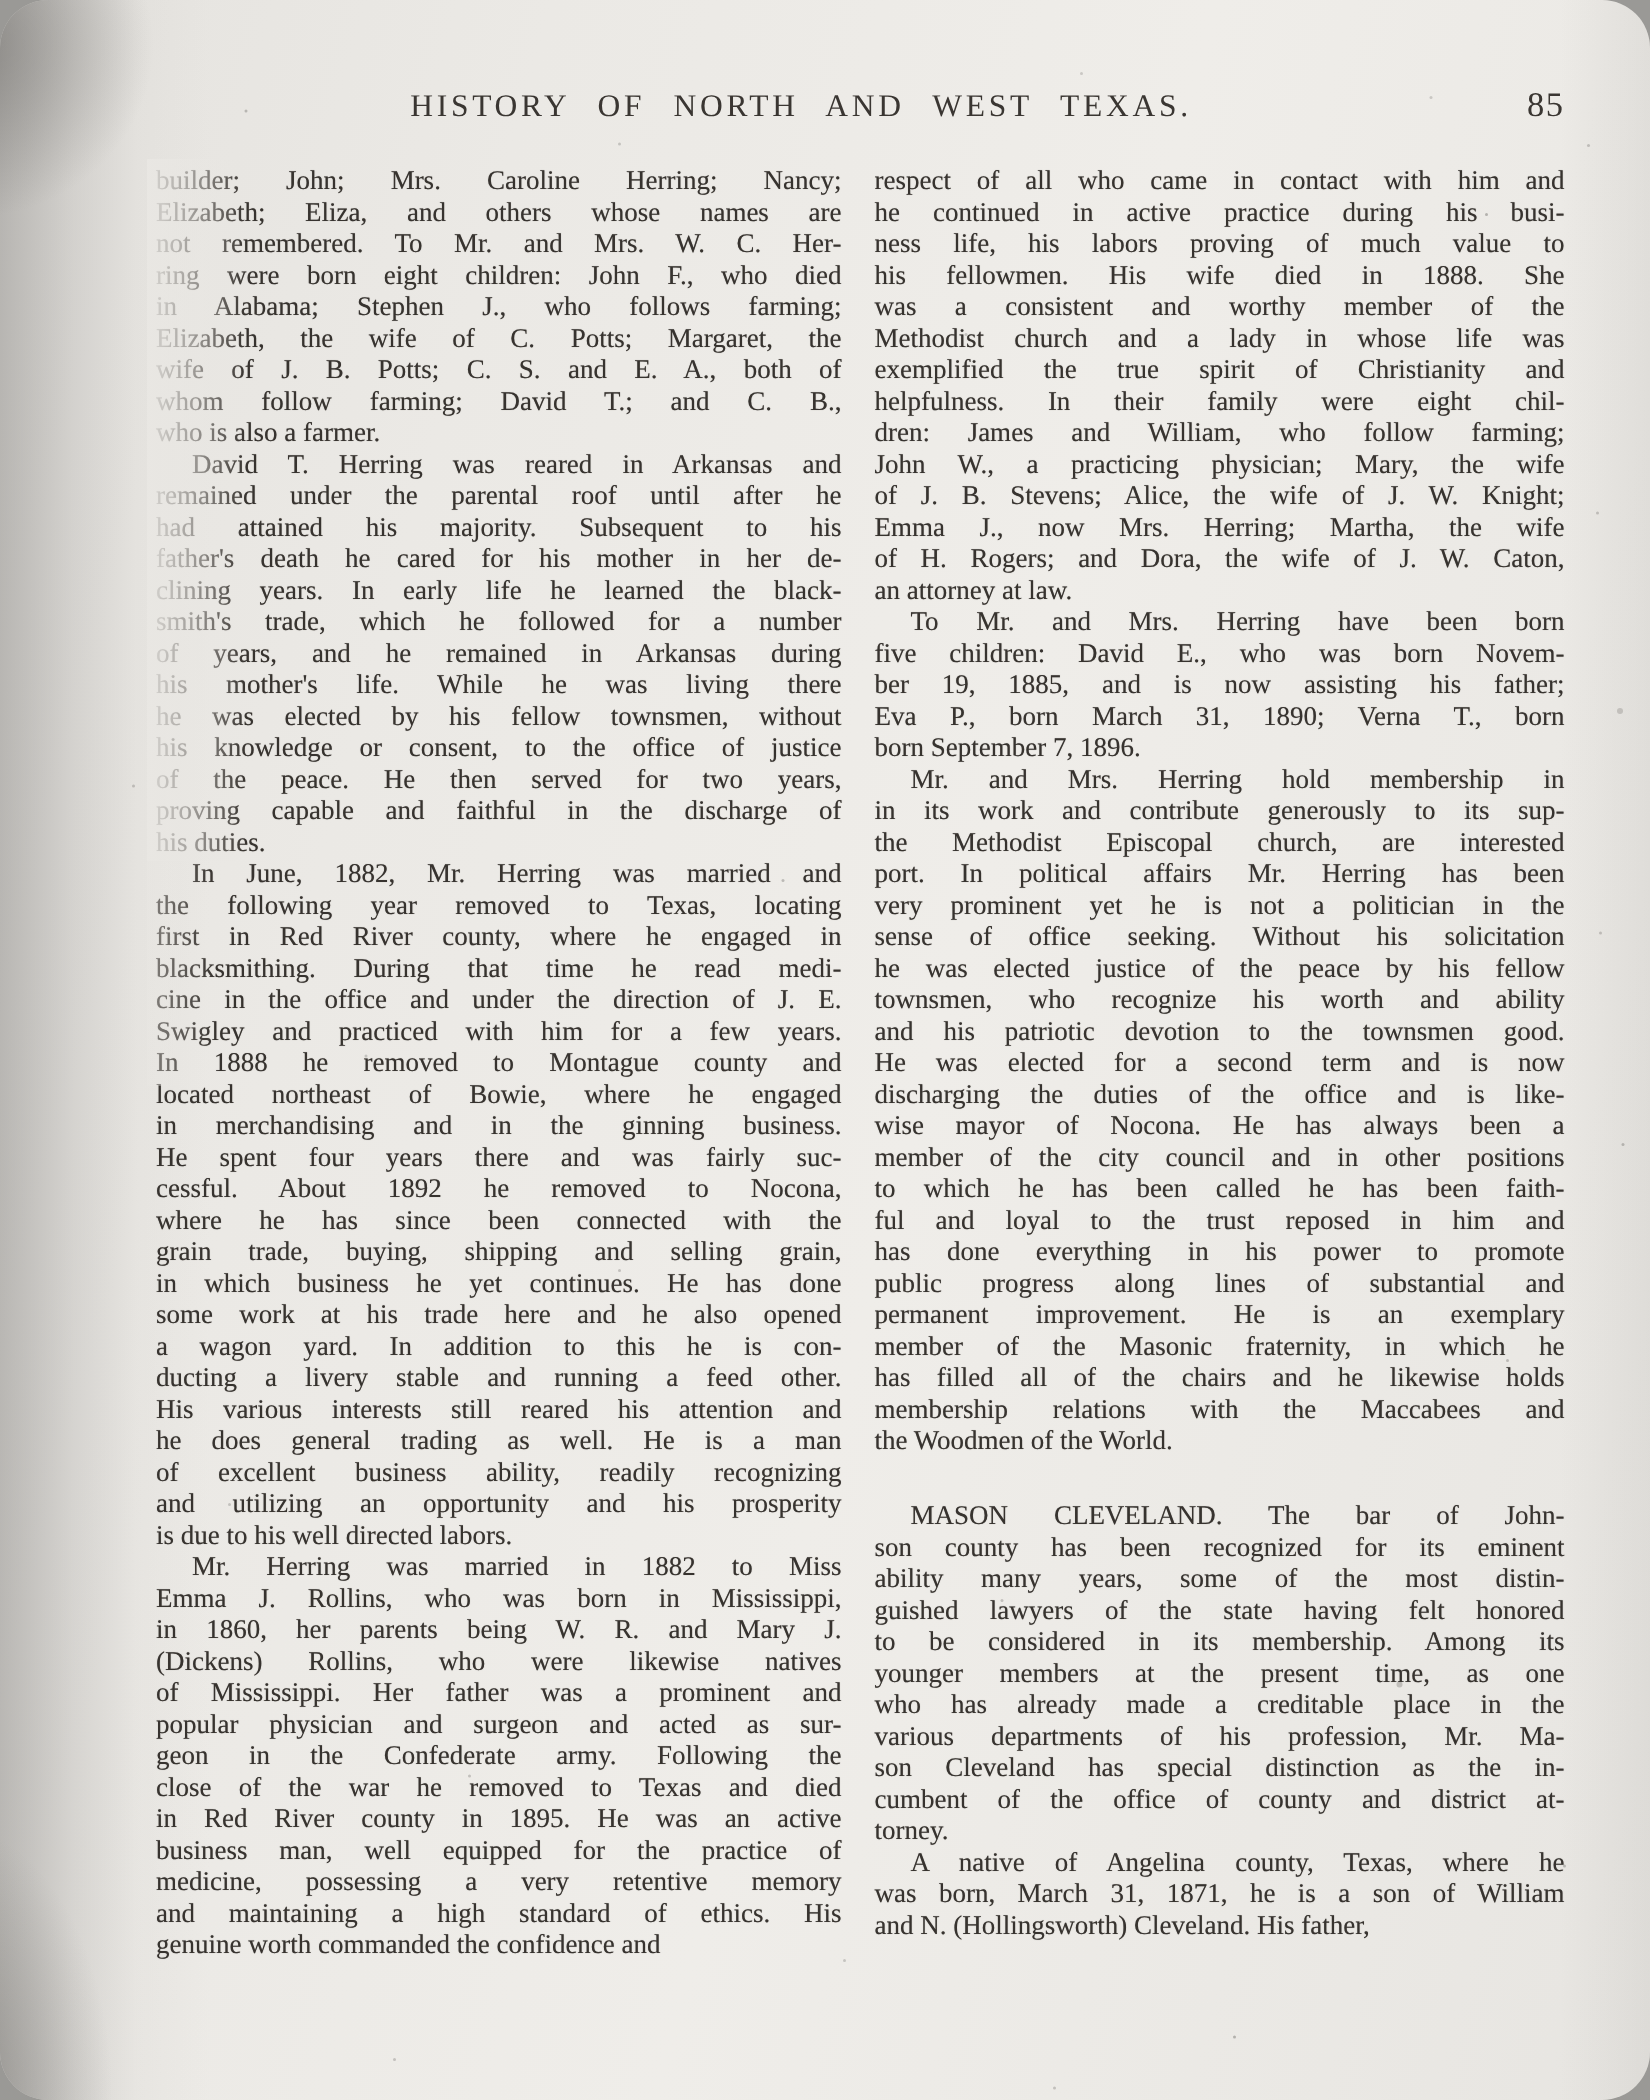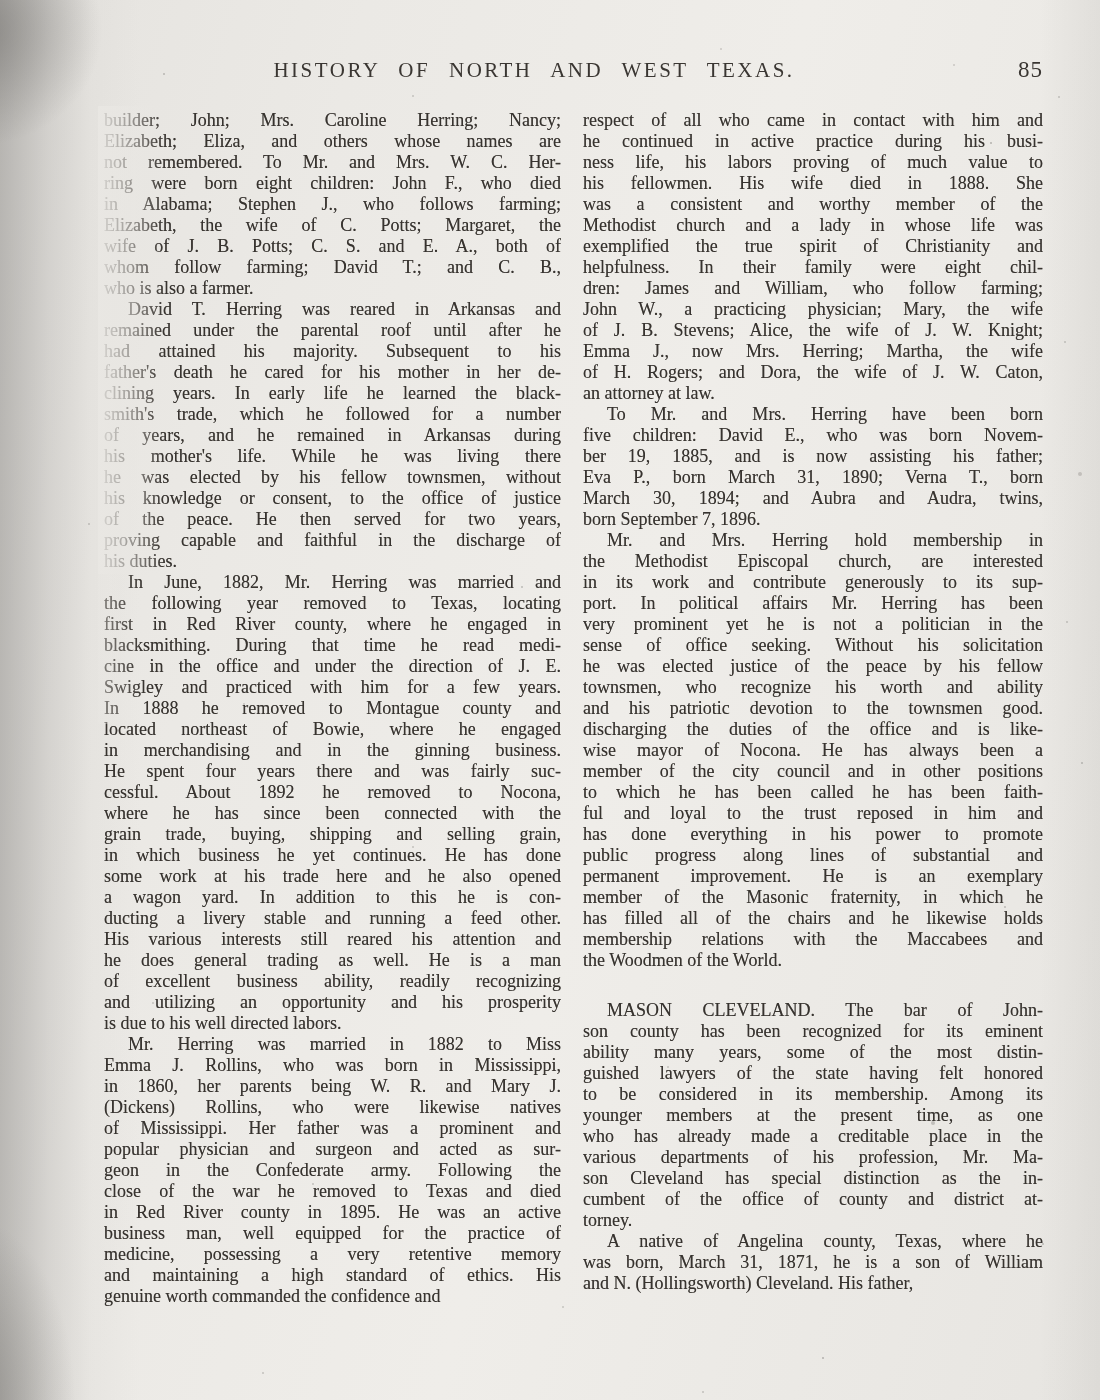--- a/index.html
+++ b/index.html
@@ -5,20 +5,21 @@
   html, body { margin: 0; padding: 0; background: #9a9996; }
   .page {
     position: relative;
     width: 1100px;
     height: 1400px;
     margin: 0 auto;
     background: linear-gradient(105deg, #e5e3df, #ebe9e5 25%, #efede9 55%, #eae8e4 85%, #e7e5e1);
     overflow: hidden;
     font-family: "Liberation Serif", "DejaVu Serif", serif;
     color: #37332f;
+    border-radius: 32px;
   }
   
   .edge-shadow {
     position: absolute; left: 0; top: 0; width: 140px; height: 1400px;
     background:
       radial-gradient(ellipse 170px 160px at -20px 30px, rgba(105,103,100,.55), rgba(105,103,100,0) 72%),
       radial-gradient(ellipse 150px 260px at -30px 100%, rgba(110,108,104,.5), rgba(110,108,104,0) 70%),
       linear-gradient(to right, rgba(145,143,140,.55) 0%, rgba(175,173,170,.35) 35%, rgba(210,208,204,.18) 65%, rgba(236,234,230,0) 100%);
     pointer-events: none;
   }
@@ -175,33 +176,33 @@
         <div class="line jl">of J. B. Stevens; Alice, the wife of J. W. Knight;</div>
         <div class="line jl">Emma J., now Mrs. Herring; Martha, the wife</div>
         <div class="line jl">of H. Rogers; and Dora, the wife of J. W. Caton,</div>
         <div class="line">an attorney at law.</div>
       </div>
       <div class="para">
         <div class="line jl first">To Mr. and Mrs. Herring have been born</div>
         <div class="line jl">five children: David E., who was born Novem-</div>
         <div class="line jl">ber 19, 1885, and is now assisting his father;</div>
         <div class="line jl">Eva P., born March 31, 1890; Verna T., born</div>
-        <div class="line jl">March 30, 1894; and Aubra and Audra, twins,</div>
         <div class="line">born September 7, 1896.</div>
       </div>
       <div class="para">
         <div class="line jl first">Mr. and Mrs. Herring hold membership in</div>
+        <div class="line jl">in its work and contribute generously to its sup-</div>
         <div class="line jl">the Methodist Episcopal church, are interested</div>
-        <div class="line jl">in its work and contribute generously to its sup-</div>
         <div class="line jl">port. In political affairs Mr. Herring has been</div>
         <div class="line jl">very prominent yet he is not a politician in the</div>
         <div class="line jl">sense of office seeking. Without his solicitation</div>
         <div class="line jl">he was elected justice of the peace by his fellow</div>
         <div class="line jl">townsmen, who recognize his worth and ability</div>
         <div class="line jl">and his patriotic devotion to the townsmen good.</div>
+        <div class="line jl">He was elected for a second term and is now</div>
         <div class="line jl">discharging the duties of the office and is like-</div>
         <div class="line jl">wise mayor of Nocona. He has always been a</div>
         <div class="line jl">member of the city council and in other positions</div>
         <div class="line jl">to which he has been called he has been faith-</div>
         <div class="line jl">ful and loyal to the trust reposed in him and</div>
         <div class="line jl">has done everything in his power to promote</div>
         <div class="line jl">public progress along lines of substantial and</div>
         <div class="line jl">permanent improvement. He is an exemplary</div>
         <div class="line jl">member of the Masonic fraternity, in which he</div>
         <div class="line jl">has filled all of the chairs and he likewise holds</div>

